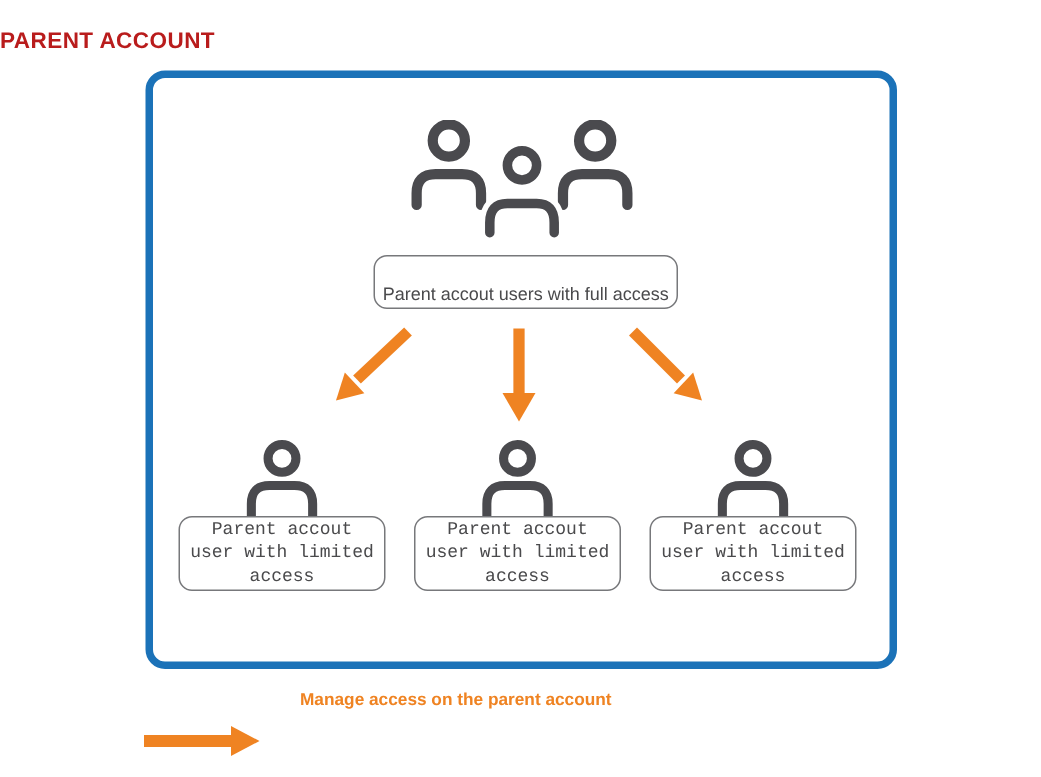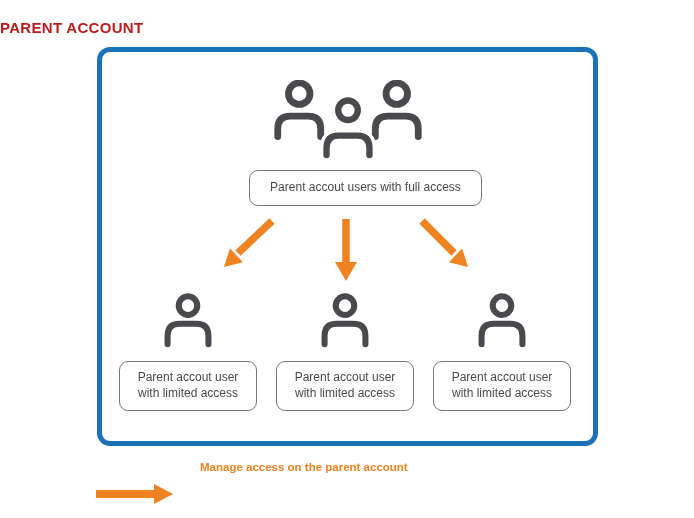--- a/index.html
+++ b/index.html
@@ -54,29 +54,31 @@
     align-items: center;
     justify-content: center;
     text-align: center;
     font-size: 12px;
     line-height: 1.3;
     color: #4a4a4c;
   }
   .full-box {
     left: 249px;
     top: 170px;
-    width: 233px;
+    width: 203px;
     height: 36px;
     white-space: nowrap;
+    align-items: flex-end;
   }
   .limited-box {
     width: 138px;
     height: 50px;
-    top: 361px;
+    top: 344px;
     padding: 4px 6px;
+    font-family: Liberation Mono, monospace;
   }
   .limited-1 { left: 119px; }
   .limited-2 { left: 276px; }
   .limited-3 { left: 433px; }
   .arrows-svg {
     position: absolute;
     left: 198px;
     top: 214px;
     width: 304px;
     height: 72px;

